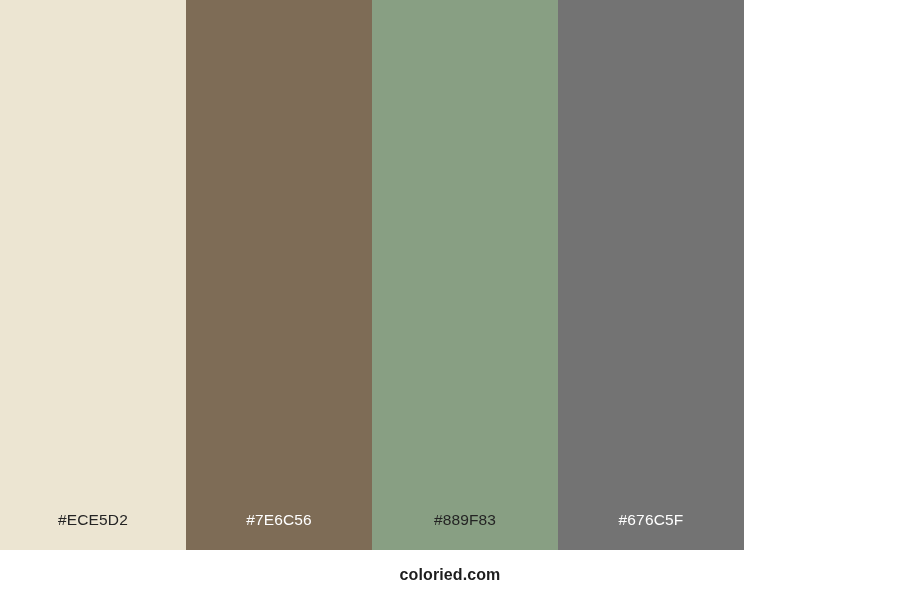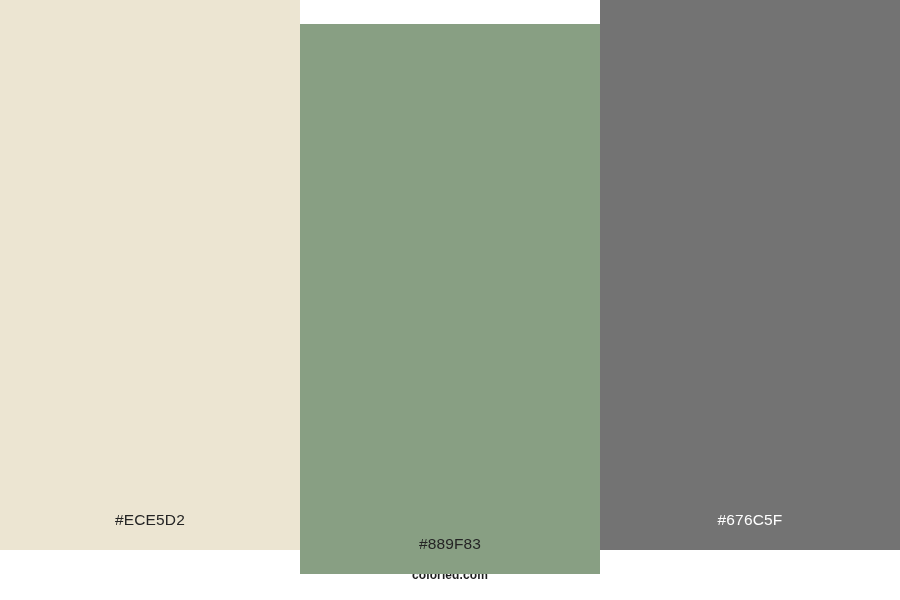--- a/index.html
+++ b/index.html
@@ -21,21 +21,21 @@
     height: 600px;
     display: flex;
     flex-direction: column;
     background: #ffffff;
   }
 
   
   #swatch-strip {
     display: flex;
     flex-direction: row;
-    width: 900px;
+    width: 744px;
     height: 550px;
     flex: 0 0 550px;
   }
 
   .swatch {
     flex: 1 1 0;
     height: 550px;
     position: relative;
     display: block;
   }
@@ -62,42 +62,45 @@
   #footer-bar {
     flex: 1 1 auto;
     width: 900px;
     background: #ffffff;
     display: flex;
     align-items: center;
     justify-content: center;
   }
 
   #site-credit {
-    font-size: 12px;
+    font-size: 16px;
     font-weight: 600;
     color: #1d1d1d;
     letter-spacing: 0.1px;
     font-family: "Liberation Sans", "DejaVu Sans", sans-serif;
     text-align: center;
   }
 </style>
 </head>
 <body>
 
 <div id="palette-page">
 
   <div id="swatch-strip">
 
     <div class="swatch" style="background-color: rgb(236, 229, 210);">
       <span class="swatch-label label-dark">#ECE5D2</span>
     </div>
 
 
+    <div class="swatch" style="background-color: rgb(126, 108, 86);">
+      <span class="swatch-label label-light">#7E6C56</span>
+    </div>
 
-    <div class="swatch" style="background-color: rgb(136, 159, 131); margin-top: 24px;">
+    <div class="swatch" style="background-color: rgb(136, 159, 131);">
       <span class="swatch-label label-dark">#889F83</span>
     </div>
 
     <div class="swatch" style="background-color: #737373;">
       <span class="swatch-label label-light">#676C5F</span>
     </div>
 
   </div>
 
   <div id="footer-bar">

